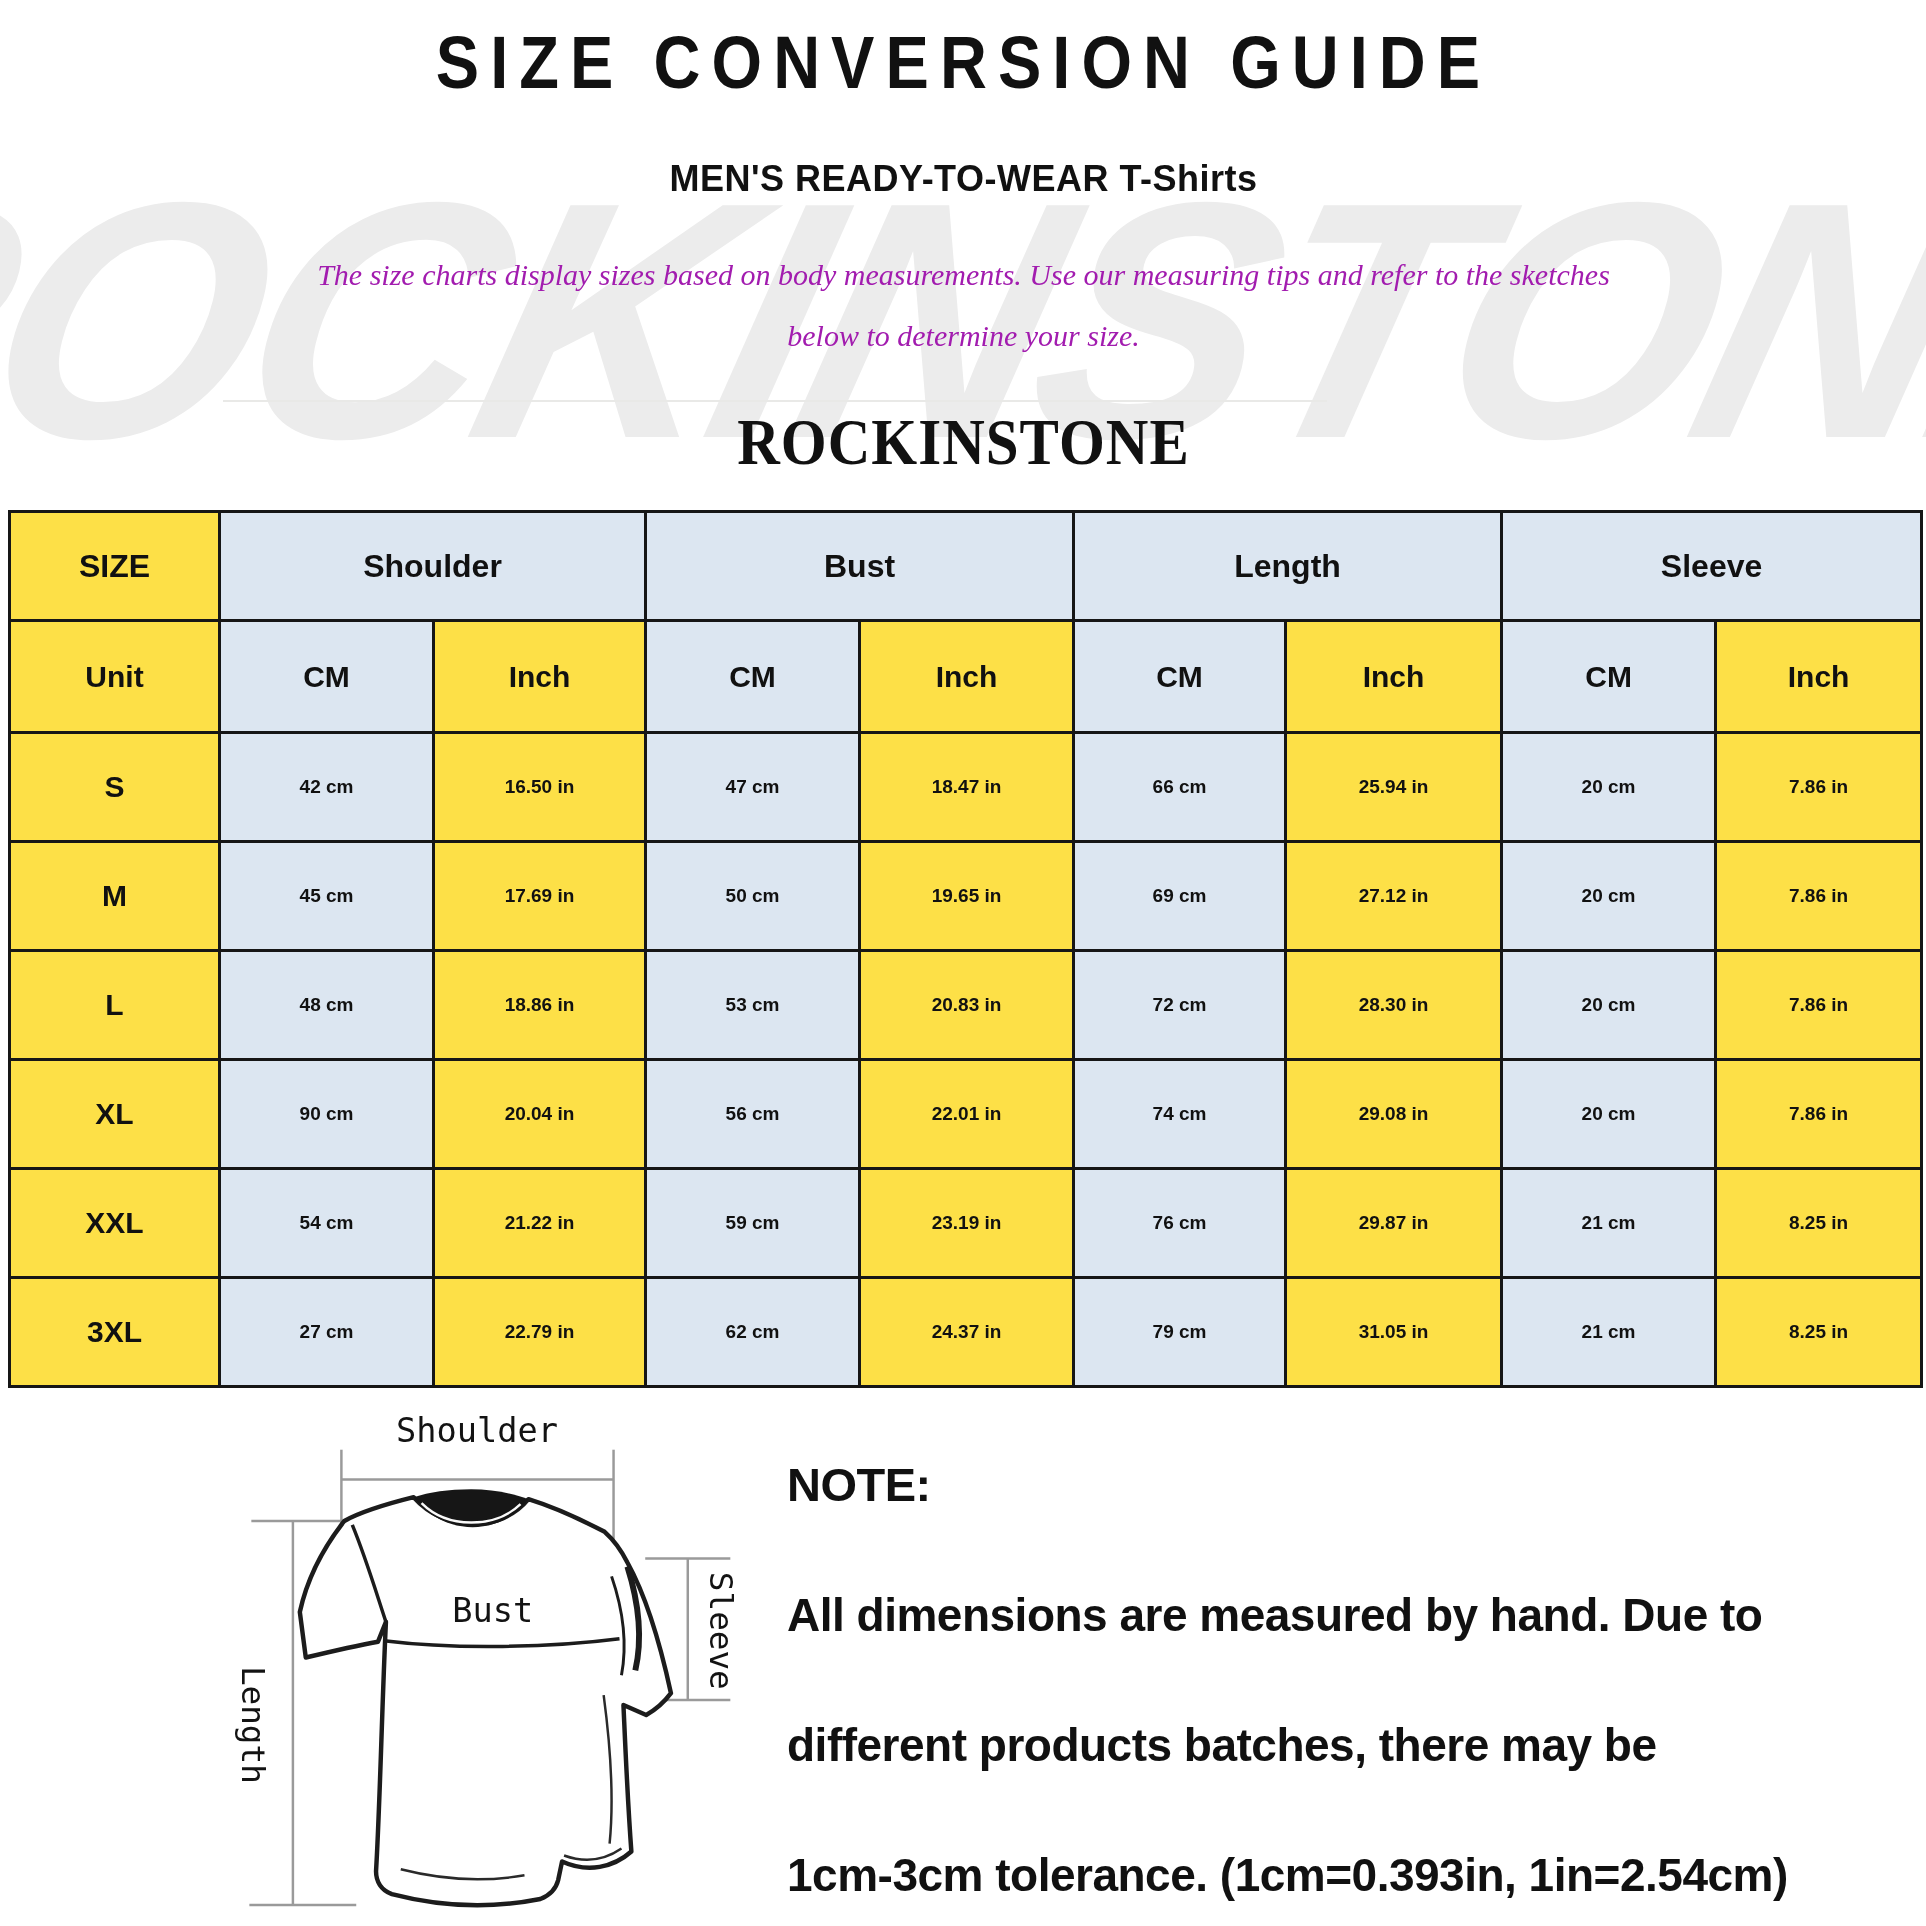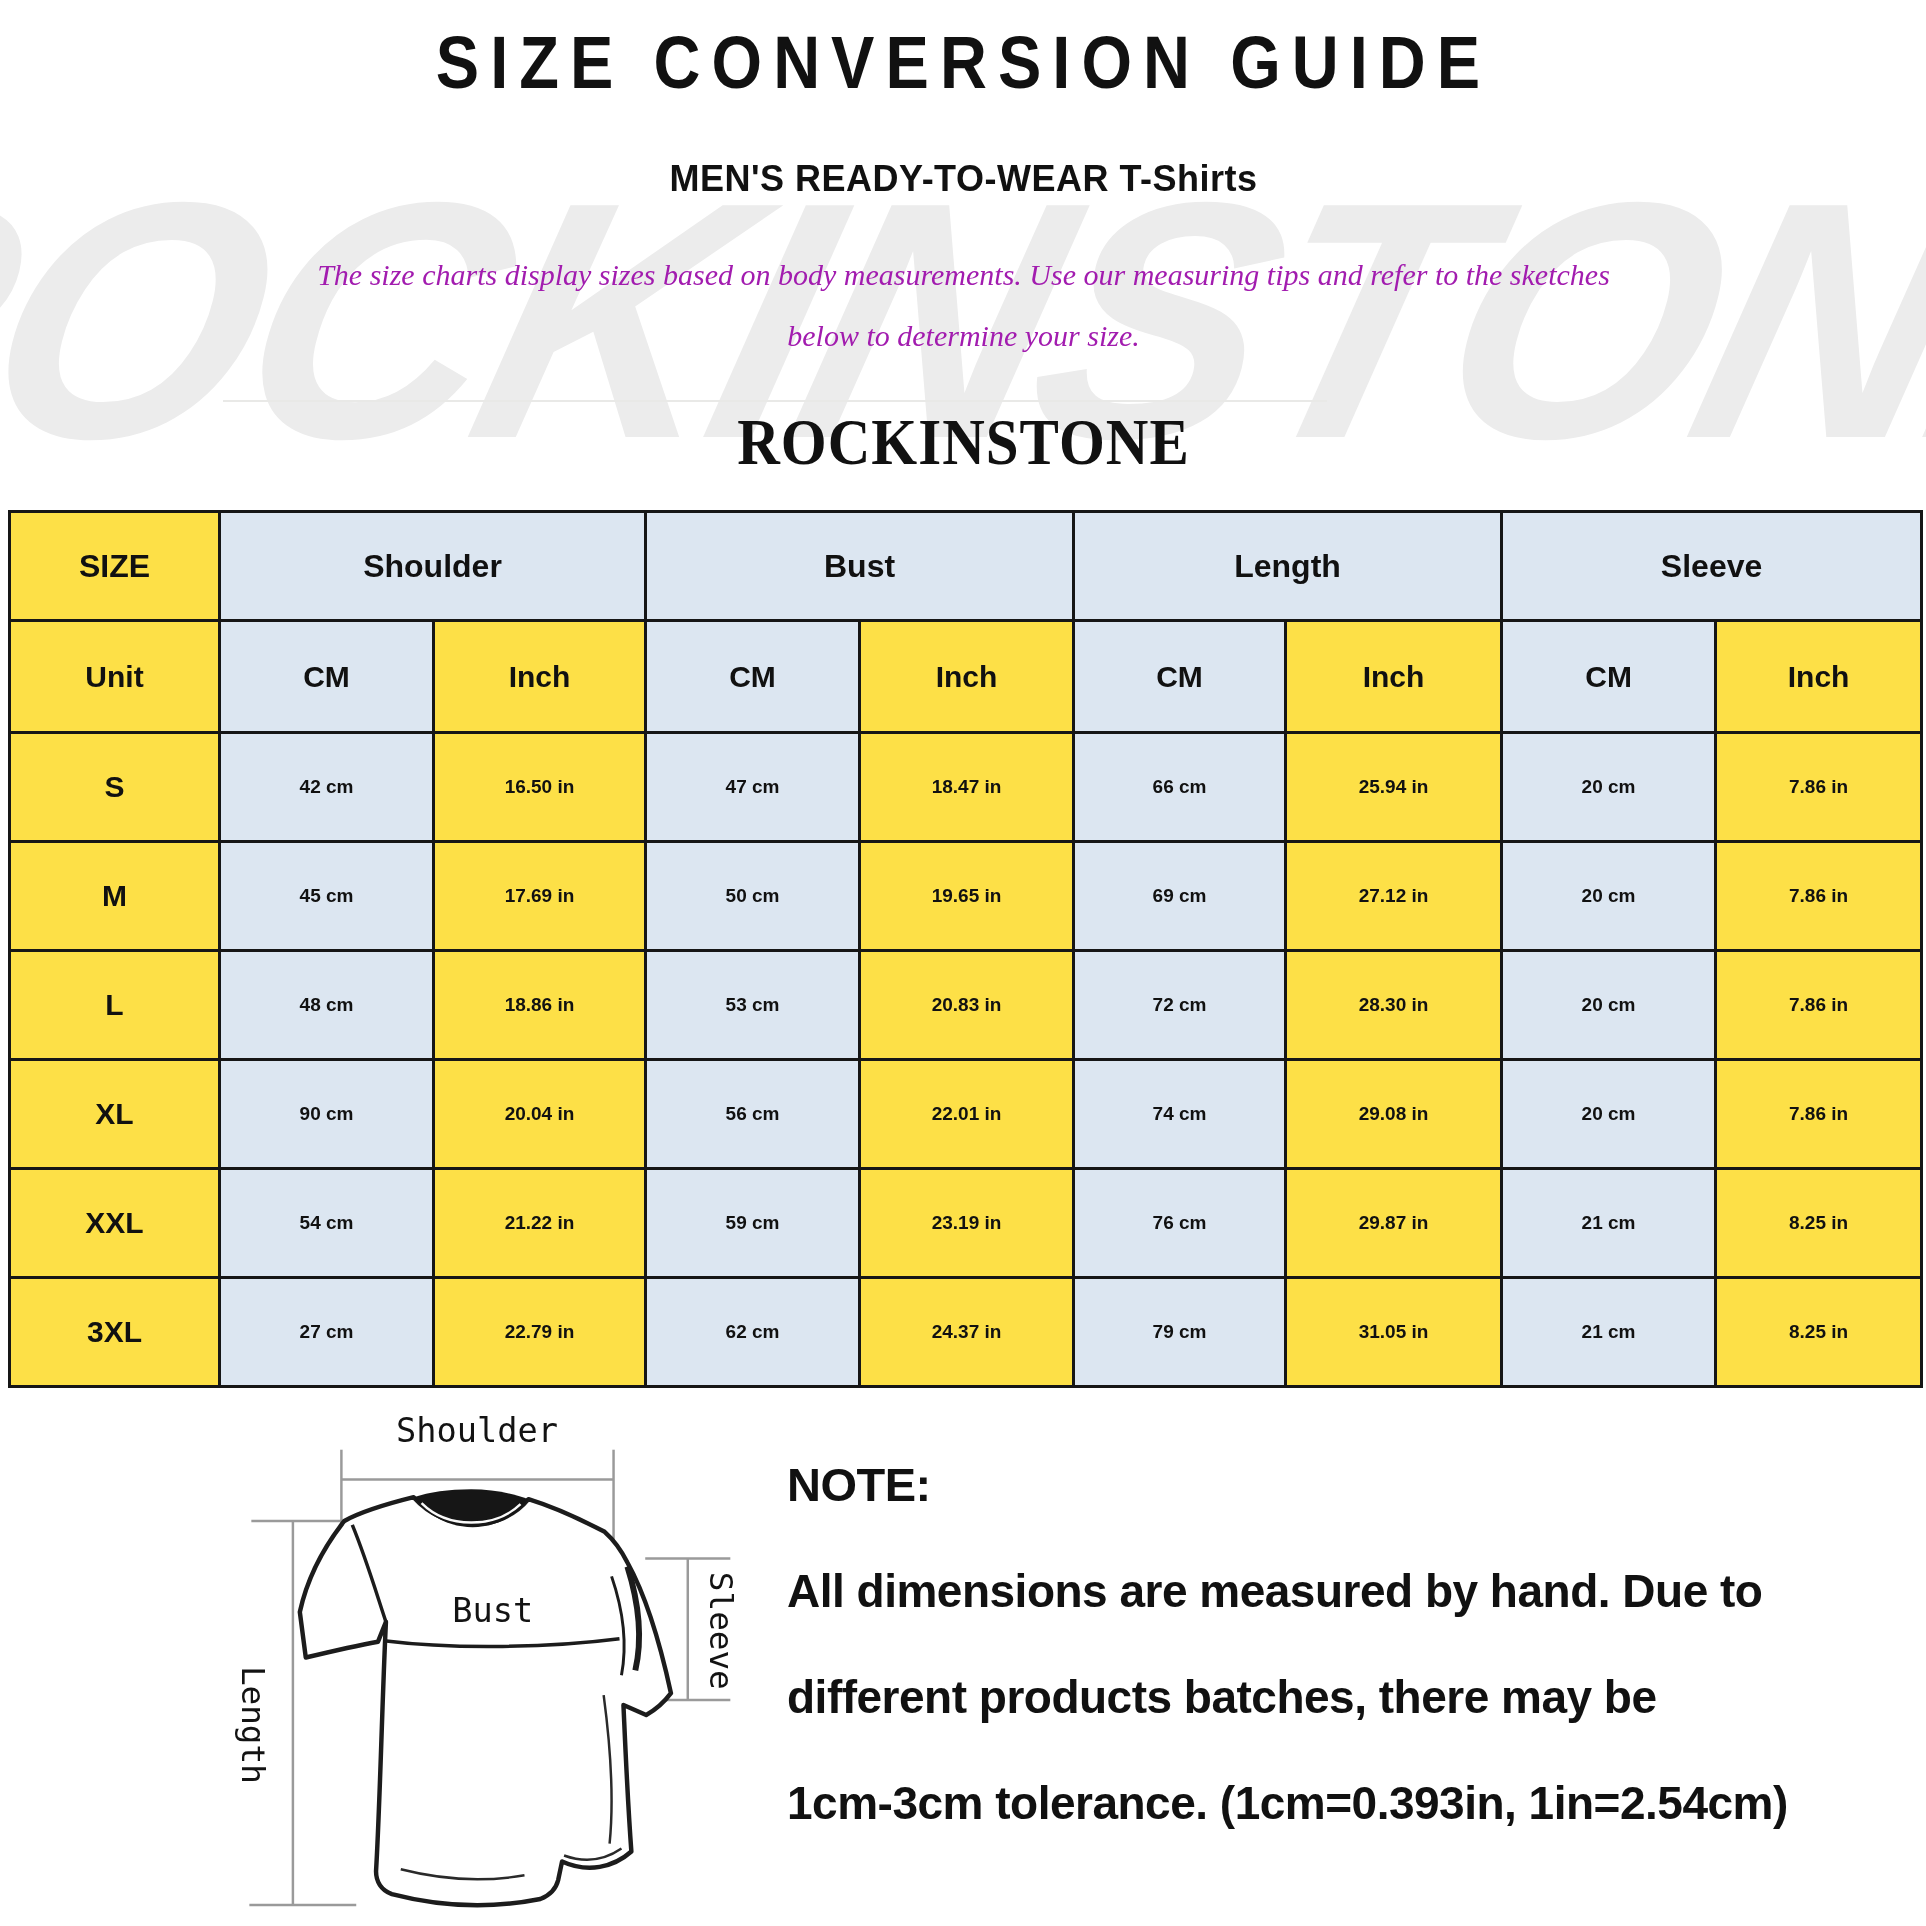--- a/index.html
+++ b/index.html
@@ -25,21 +25,21 @@
   .size-table th,.size-table td{border:3px solid #161616;font-weight:bold;padding:0;color:#111;}
   .size-table th{font-size:32px;}
   .size-table td{font-size:19px;}
   .size-table .szcol{font-size:30px;}
   .size-table .blue{background:#dce6f1;}
   tr.r1{height:109px;} tr.r2{height:112px;} tr.rd{height:109px;}
   
   .sketch{position:absolute;left:188px;top:1398px;z-index:1;}
   .note{position:absolute;left:787px;top:1457px;width:1137px;z-index:1;}
   .note-h{font-size:47px;font-weight:bold;letter-spacing:-0.5px;}
-  .note-l{font-size:46px;font-weight:bold;margin-top:52px;letter-spacing:-0.5px;white-space:nowrap;}
+  .note-l{font-size:46px;font-weight:bold;margin-top:76px;letter-spacing:-0.5px;white-space:nowrap;}
   svg text{font-family:"DejaVu Sans Mono",monospace;fill:#131313;}
 </style>
 </head>
 <body>
 
 <div class="page">
 
   <div class="watermark">ROCKINSTONE</div>
   <div class="divider"></div>
 

